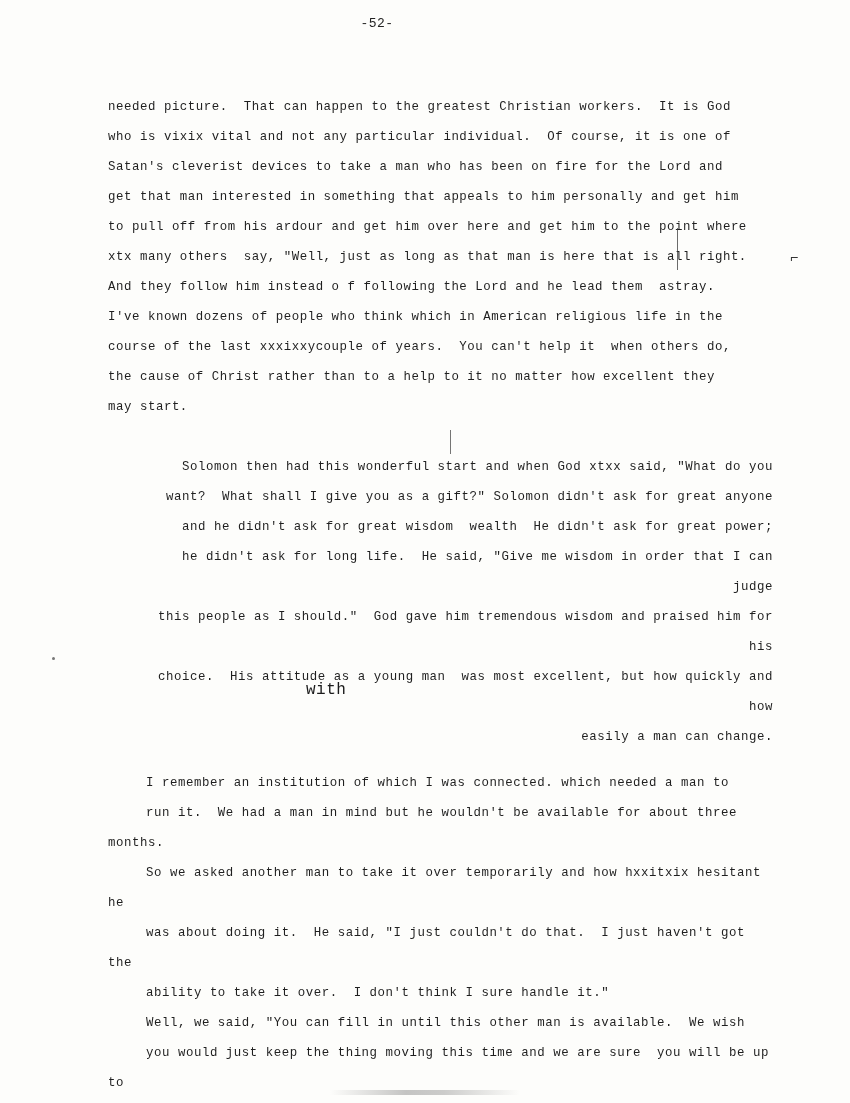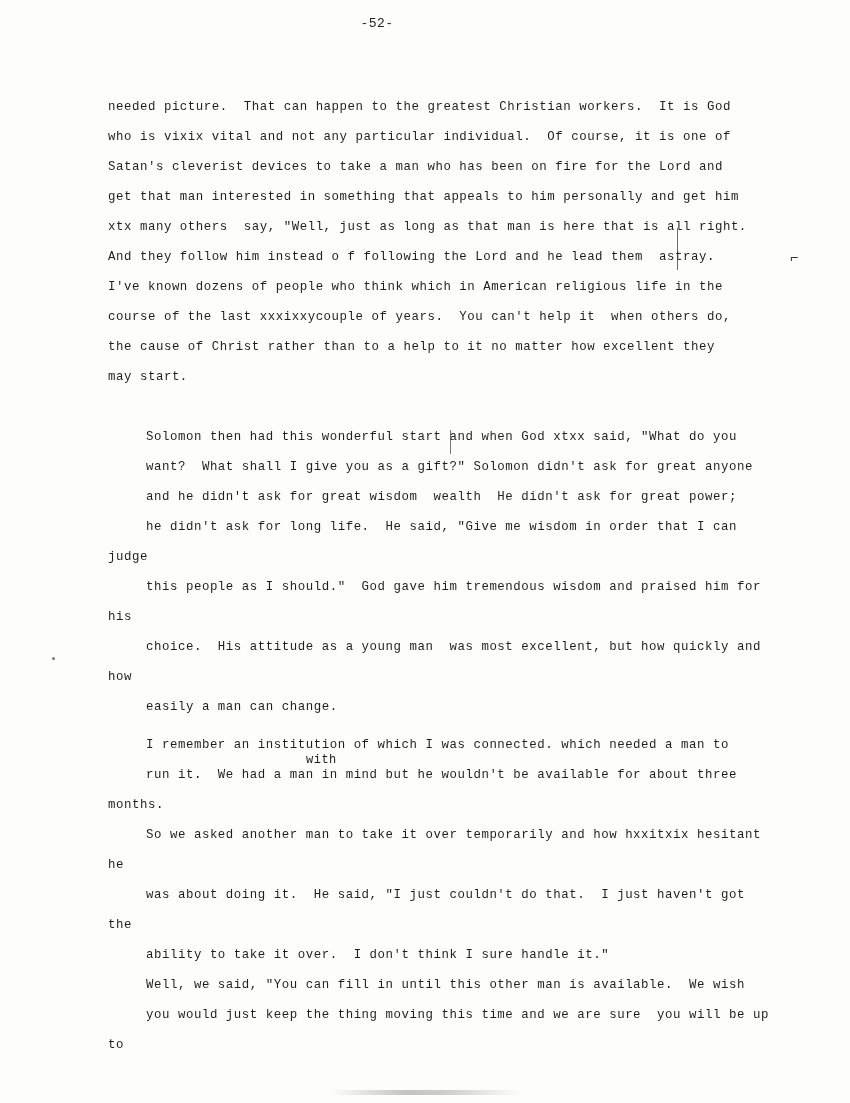--- a/index.html
+++ b/index.html
@@ -46,22 +46,22 @@
   p.indent {
     text-indent: 38px;
   }
   .line {
     display: block;
     white-space: pre-wrap;
   }
   .insert-with {
     position: absolute;
     left: 306px;
-    top: 753px;
-    font-size: 12px;
+    top: 681px;
+    font-size: 16px;
     letter-spacing: 0.5px;
   }
   .pen-mark-1 {
     position: absolute;
     left: 677px;
     top: 228px;
     width: 1px;
     height: 42px;
     background: #3a3a3a;
     opacity: 0.75;
@@ -108,39 +108,40 @@
 
   <div class="page-number">-52-</div>
 
   <div class="body-text">
 
     <p>
       <span class="line">needed picture.  That can happen to the greatest Christian workers.  It is God</span>
       <span class="line">who is vixix vital and not any particular individual.  Of course, it is one of</span>
       <span class="line">Satan's cleverist devices to take a man who has been on fire for the Lord and</span>
       <span class="line">get that man interested in something that appeals to him personally and get him</span>
+      <span class="line">to pull off from his ardour and get him over here and get him to the point where</span>
       <span class="line">xtx many others  say, "Well, just as long as that man is here that is all right.</span>
       <span class="line">And they follow him instead o f following the Lord and he lead them  astray.</span>
       <span class="line">I've known dozens of people who think which in American religious life in the</span>
       <span class="line">course of the last xxxixxycouple of years.  You can't help it  when others do,</span>
       <span class="line">the cause of Christ rather than to a help to it no matter how excellent they</span>
       <span class="line">may start.</span>
     </p>
 
-    <p class="indent" style="margin-top:30px;">
+    <p class="indent" style="margin-top:30px;text-align:right;">
       <span class="line">Solomon then had this wonderful start and when God xtxx said, "What do you</span>
       <span class="line">want?  What shall I give you as a gift?" Solomon didn't ask for great anyone</span>
       <span class="line">and he didn't ask for great wisdom  wealth  He didn't ask for great power;</span>
       <span class="line">he didn't ask for long life.  He said, "Give me wisdom in order that I can judge</span>
       <span class="line">this people as I should."  God gave him tremendous wisdom and praised him for his</span>
       <span class="line">choice.  His attitude as a young man  was most excellent, but how quickly and how</span>
       <span class="line">easily a man can change.</span>
     </p>
 
-    <p class="indent" style="margin-top:8px;">
+    <p class="indent" style="margin-top:16px;">
       <span class="line">I remember an institution of which I was connected. which needed a man to</span>
       <span class="line">run it.  We had a man in mind but he wouldn't be available for about three months.</span>
       <span class="line">So we asked another man to take it over temporarily and how hxxitxix hesitant he</span>
       <span class="line">was about doing it.  He said, "I just couldn't do that.  I just haven't got the</span>
       <span class="line">ability to take it over.  I don't think I sure handle it."</span>
     </p>
 
     <p class="indent" style="margin-top:0px;">
       <span class="line">Well, we said, "You can fill in until this other man is available.  We wish</span>
       <span class="line">you would just keep the thing moving this time and we are sure  you will be up to</span>

